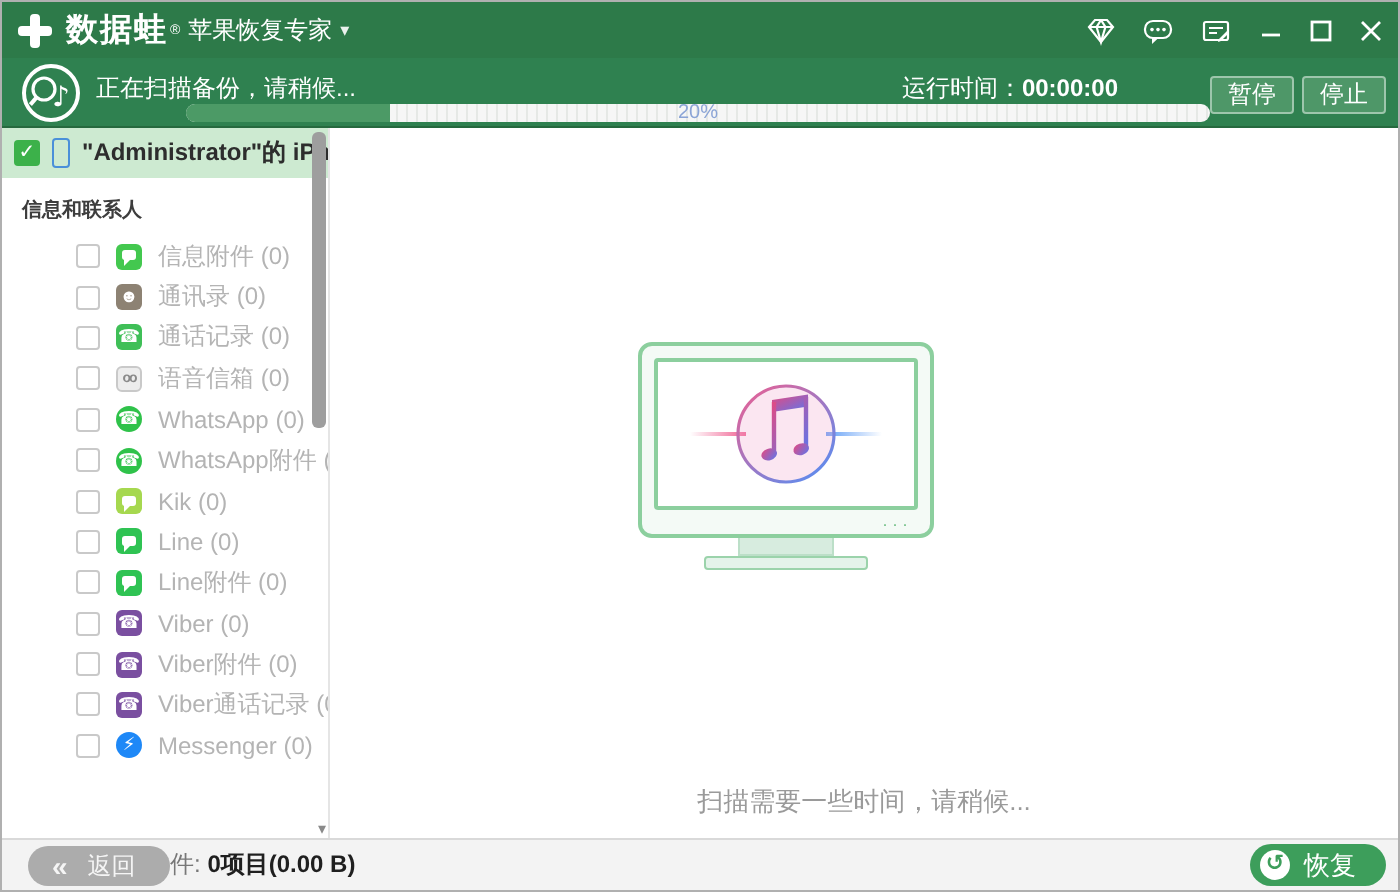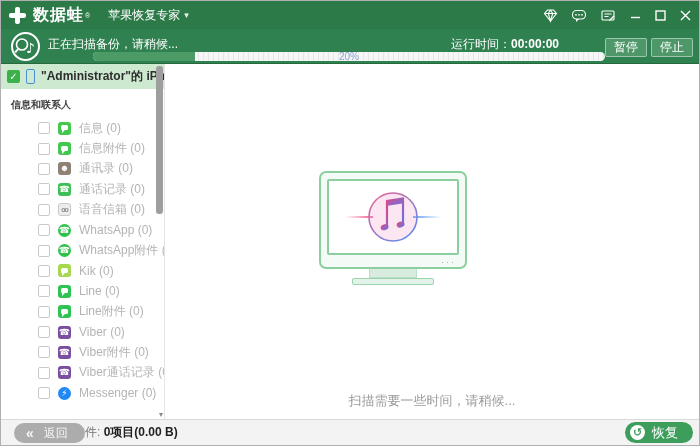--- a/index.html
+++ b/index.html
@@ -22,21 +22,21 @@
     padding:0 6px 0 8px;
   }
   .logo-plus { position:relative; width:17px; height:17px; margin-right:7px; }
   .logo-plus::before, .logo-plus::after {
     content:""; position:absolute; background:#fff; border-radius:2px;
   }
   .logo-plus::before { left:6px; top:0; width:5px; height:17px; }
   .logo-plus::after  { left:0; top:6px; width:17px; height:5px; }
   .brand { font-size:16px; font-weight:bold; letter-spacing:1px; }
   .reg { font-size:7px; vertical-align:super; margin-left:1px; }
-  .product { font-size:12px; margin-left:18px; display:flex; align-items:center; gap:4px; cursor:default; }
+  .product { font-size:12px; margin-left:4px; display:flex; align-items:center; gap:4px; cursor:default; }
   .caret { font-size:9px; opacity:.9; }
   .tb-spacer { flex:1; }
   .tb-icons { display:flex; align-items:center; gap:9px; margin-right:10px; }
   .tb-icons svg { display:block; }
   .win-controls { display:flex; align-items:center; gap:10px; }
   .win-controls svg { display:block; }
   .tb-btn { padding:2px; cursor:default; }
 
   
   .scanbar {
@@ -230,27 +230,20 @@
 
   <div class="content">
     <div class="sidebar">
       <div class="device-row">
         <span class="cb-on">✓</span>
         <span class="phone-ic"></span>
         <span class="device-label">"Administrator"的 iPhone</span>
       </div>
       <div class="section-title">信息和联系人</div>
       <div id="sidebar-list">
-  <div class="s-item">
-    <span class="cb"></span>
-    <span class="li-icon" style="background: rgb(67, 200, 79); border-radius: 3px;">
-              <span class="glyph-bubble"></span>
-            </span>
-    <span class="s-label">信息 (0)</span>
-  </div>
 
   <div class="s-item">
     <span class="cb"></span>
     <span class="li-icon" style="background: rgb(67, 200, 79); border-radius: 3px;">
               <span class="glyph-bubble"></span>
             </span>
     <span class="s-label">信息附件 (0)</span>
   </div>
 
   <div class="s-item">

